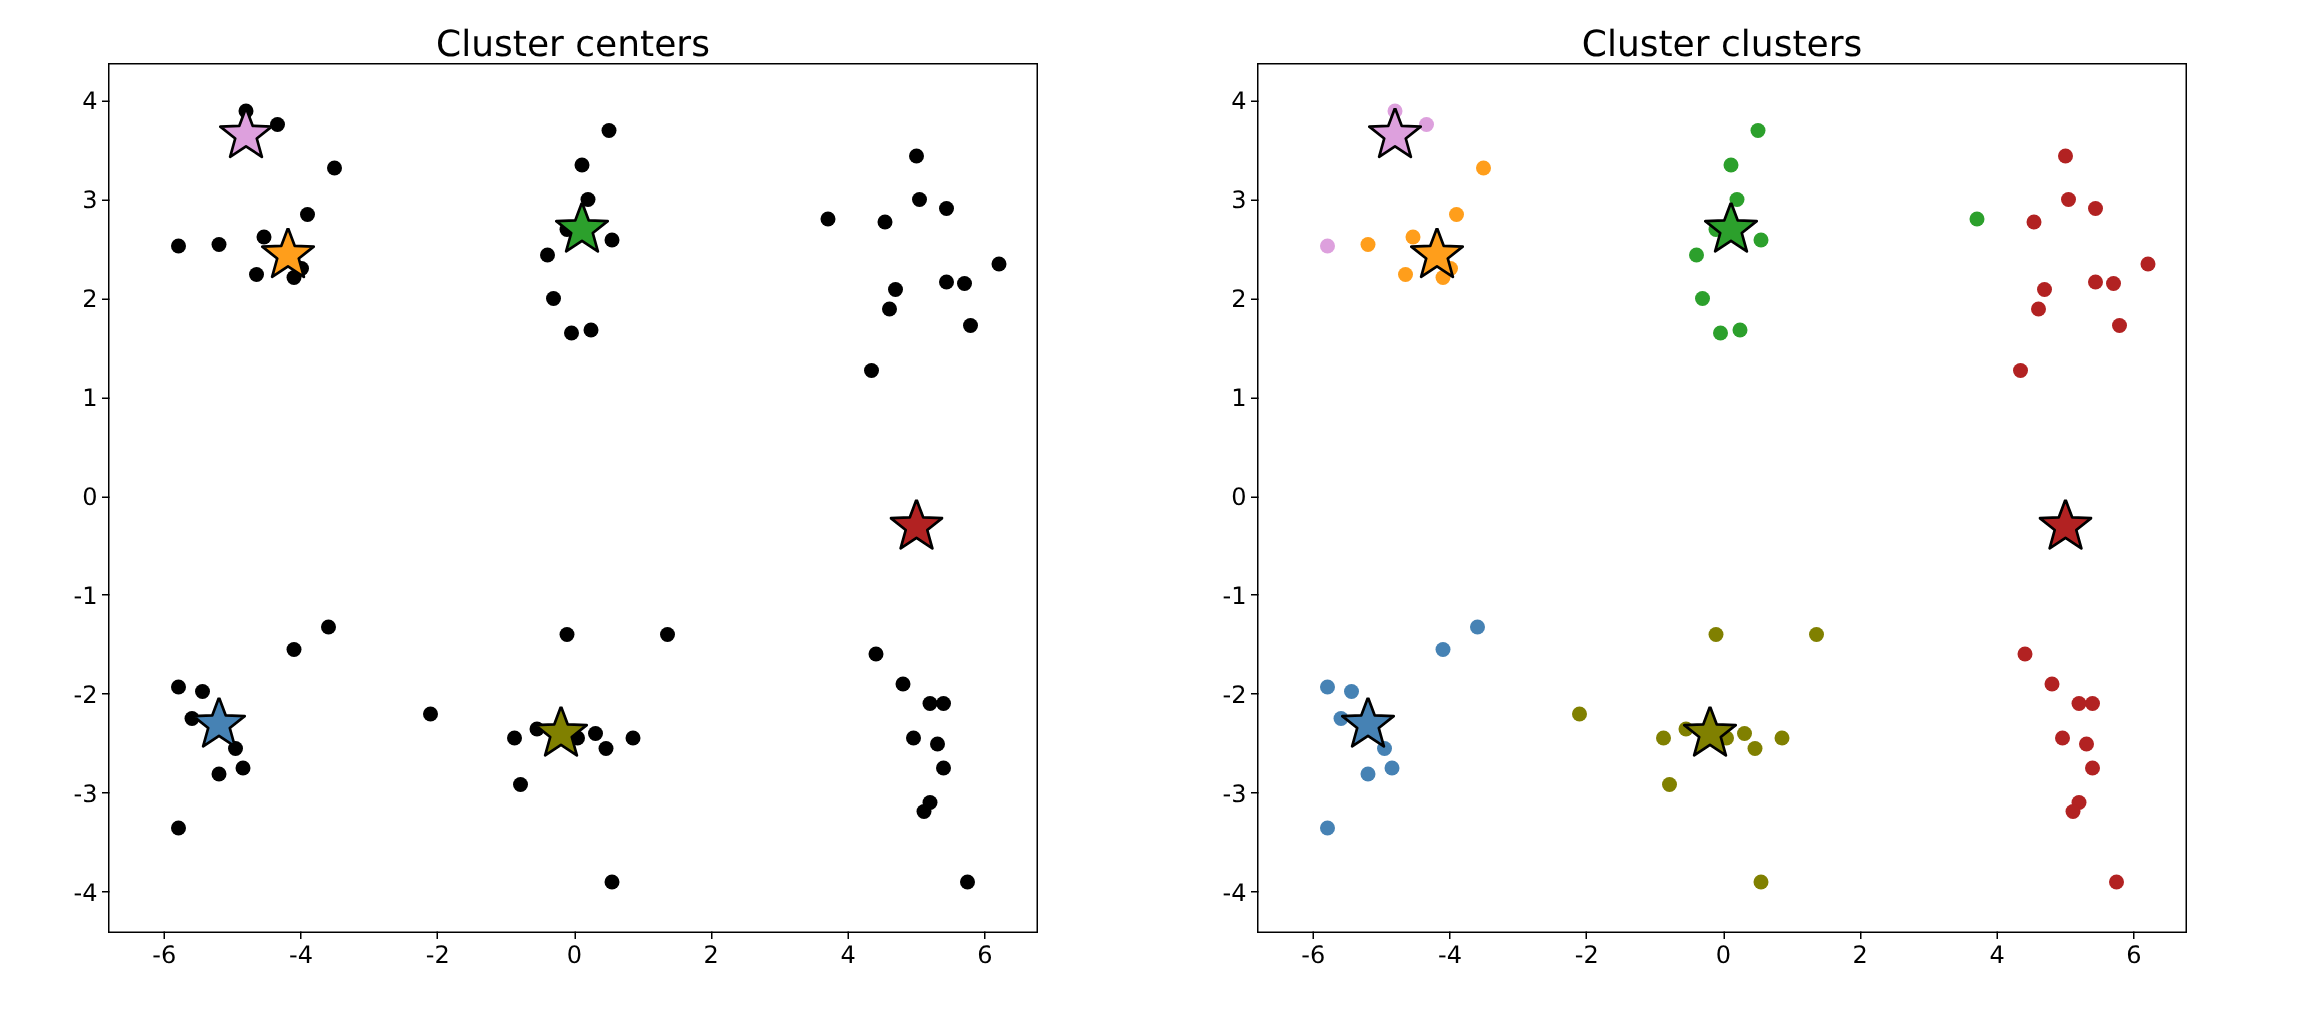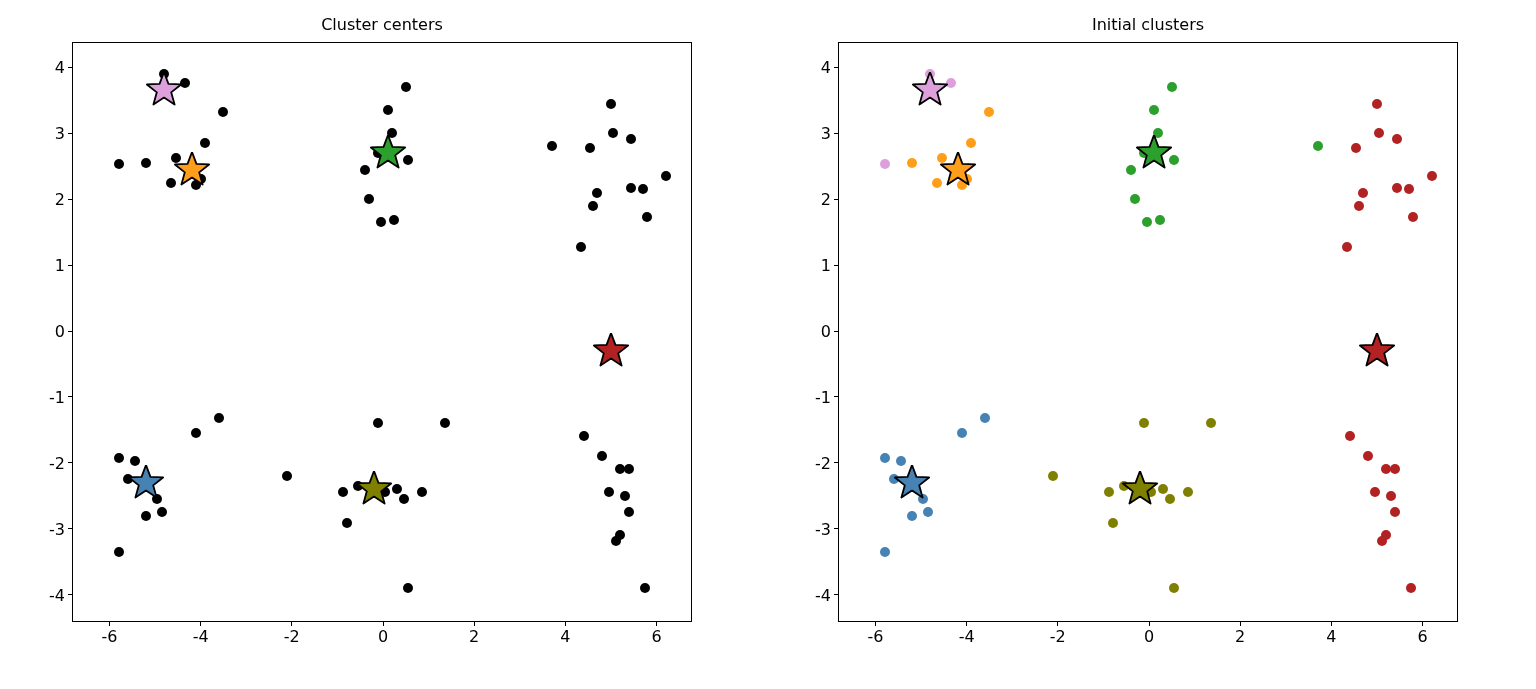--- a/index.html
+++ b/index.html
@@ -18,21 +18,21 @@
     position: absolute;
     border: 1px solid #000;
     box-sizing: border-box;
   }
   .axes-title {
     position: absolute;
     top: -28px;
     left: 0;
     width: 100%;
     text-align: center;
-    font-size: 16px;
+    font-size: 24px;
   }
   .tick-label-x {
     position: absolute;
     top: 100%;
     transform: translate(-50%, 6px);
     font-size: 16px;
   }
   .tick-label-y {
     position: absolute;
     right: 100%;
@@ -190,21 +190,21 @@
           <polygon points="18,0 22.4436565073311,11.883831522525398 35.119017293312766,12.437694101250948 25.189987263191362,20.3361684774746 28.580134541264517,32.56230589874905 18,25.56 7.419865458735485,32.56230589874905 10.81001273680864,20.336168477474605 0.880982706687238,12.43769410125094 13.556343492668901,11.883831522525398 " fill="#4682b4" stroke="#000" stroke-width="1.8" stroke-linejoin="round"></polygon>
         </svg>
       </div>
       <div class="star" style="left: 300.882px; bottom: 131.818px;">
         <svg width="36" height="36" viewBox="0 0 36 36">
           <polygon points="18,0 22.4436565073311,11.883831522525398 35.119017293312766,12.437694101250948 25.189987263191362,20.3361684774746 28.580134541264517,32.56230589874905 18,25.56 7.419865458735485,32.56230589874905 10.81001273680864,20.336168477474605 0.880982706687238,12.43769410125094 13.556343492668901,11.883831522525398 " fill="#808000" stroke="#000" stroke-width="1.8" stroke-linejoin="round"></polygon>
         </svg>
       </div>
     </div>
     <div class="axes" style="left: 838px; top: 42px; width: 620px; height: 580px;">
-      <div class="axes-title">Initial clusters</div>
+      <div class="axes-title">Cluster clusters</div>
       <div class="tick-mark-x" style="left: 35.9706px;"></div>
       <div class="tick-label-x" style="left: 36.4706px;">-6</div>
       <div class="tick-mark-x" style="left: 127.147px;"></div>
       <div class="tick-label-x" style="left: 127.647px;">-4</div>
       <div class="tick-mark-x" style="left: 218.324px;"></div>
       <div class="tick-label-x" style="left: 218.824px;">-2</div>
       <div class="tick-mark-x" style="left: 309.5px;"></div>
       <div class="tick-label-x" style="left: 310px;">0</div>
       <div class="tick-mark-x" style="left: 400.676px;"></div>
       <div class="tick-label-x" style="left: 401.176px;">2</div>

